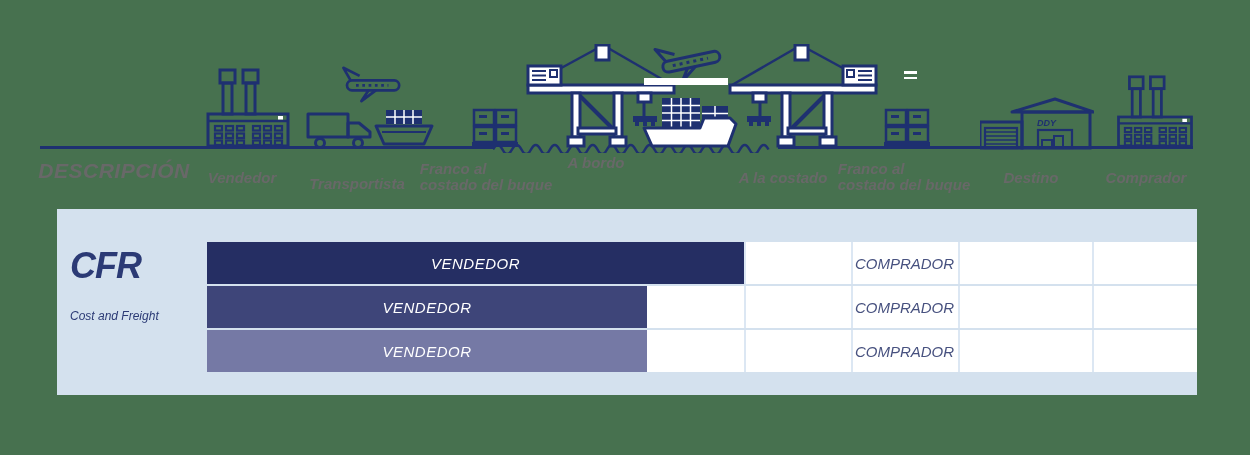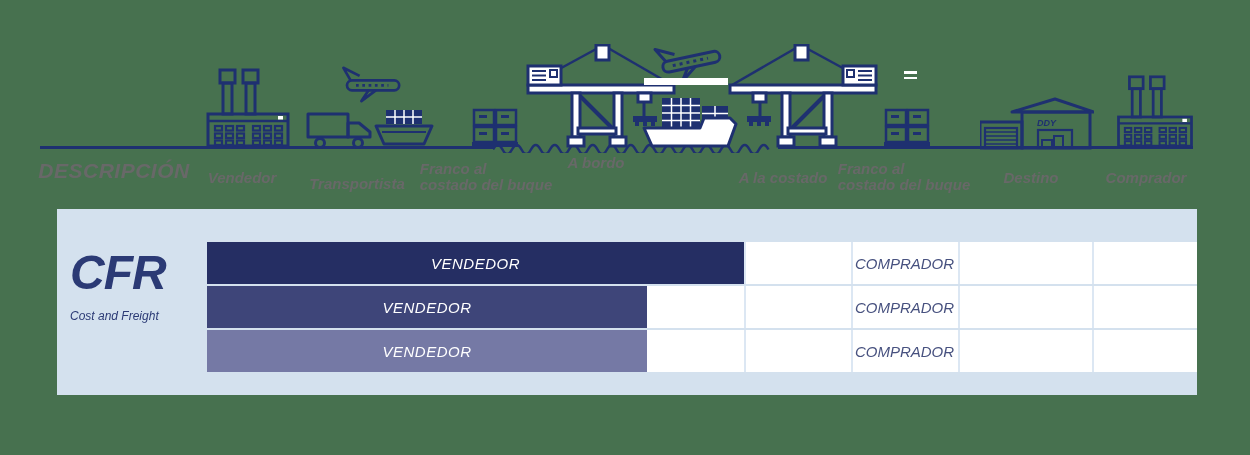--- a/index.html
+++ b/index.html
@@ -5,21 +5,21 @@
   html,body{margin:0;padding:0}
   .stage{position:relative;width:1250px;height:455px;overflow:hidden;
          font-family:"Liberation Sans",sans-serif;background:#47714f}
   .icon{position:absolute;color:#1e3070}
   .ground{position:absolute;height:3px;background:#1e3070}
   .lbl{position:absolute;transform:translateX(-50%);text-align:left;color:#686868;
        font-weight:bold;font-size:15px;line-height:16px;white-space:nowrap}
   .lbl span{display:block}
   .lbl.desc{font-size:21px;letter-spacing:.5px}
   .panel{position:absolute;left:57px;top:209px;width:1140px;height:186px;background:#d4e1ee}
-  .incoterm{position:absolute;left:13px;top:36px;font-weight:bold;font-size:48px;
+  .incoterm{position:absolute;left:13px;top:36px;font-weight:bold;font-size:36px;
             letter-spacing:-1px;color:#2b3a75}
   .incoterm-name{position:absolute;left:13px;top:94px;width:104px;font-size:12px;
                  line-height:26px;color:#2b3a75}
   .grid{position:absolute;left:150px;top:33px;width:990px}
   .row{position:relative;width:990px;height:42px;background:#ffffff;margin-bottom:2px}
   .vl{position:absolute;top:0;bottom:0;width:2px;background:#dce7f3}
   .bar{position:absolute;left:0;top:0;height:100%;display:flex;align-items:center;
        justify-content:center;color:#ffffff;font-size:15px;letter-spacing:.5px}
   .buyer{position:absolute;left:644px;width:107px;top:0;height:100%;display:flex;
          align-items:center;justify-content:center;color:#47517f;font-size:15px}

